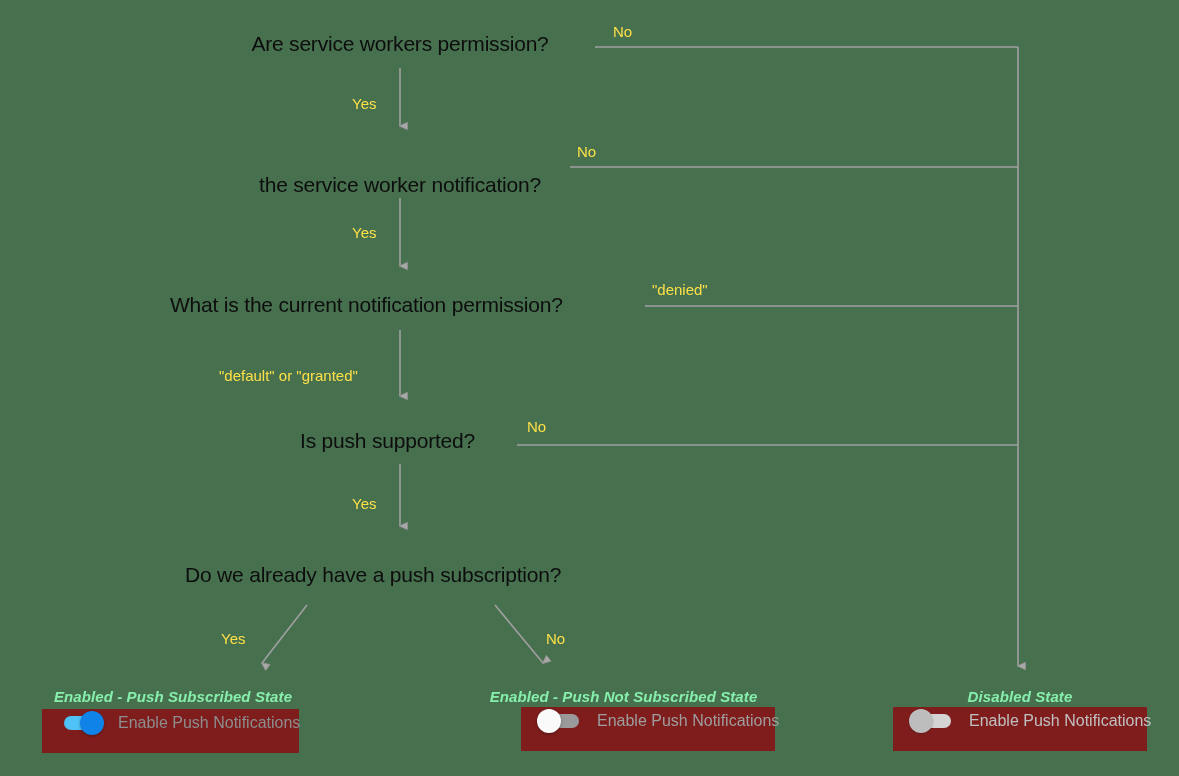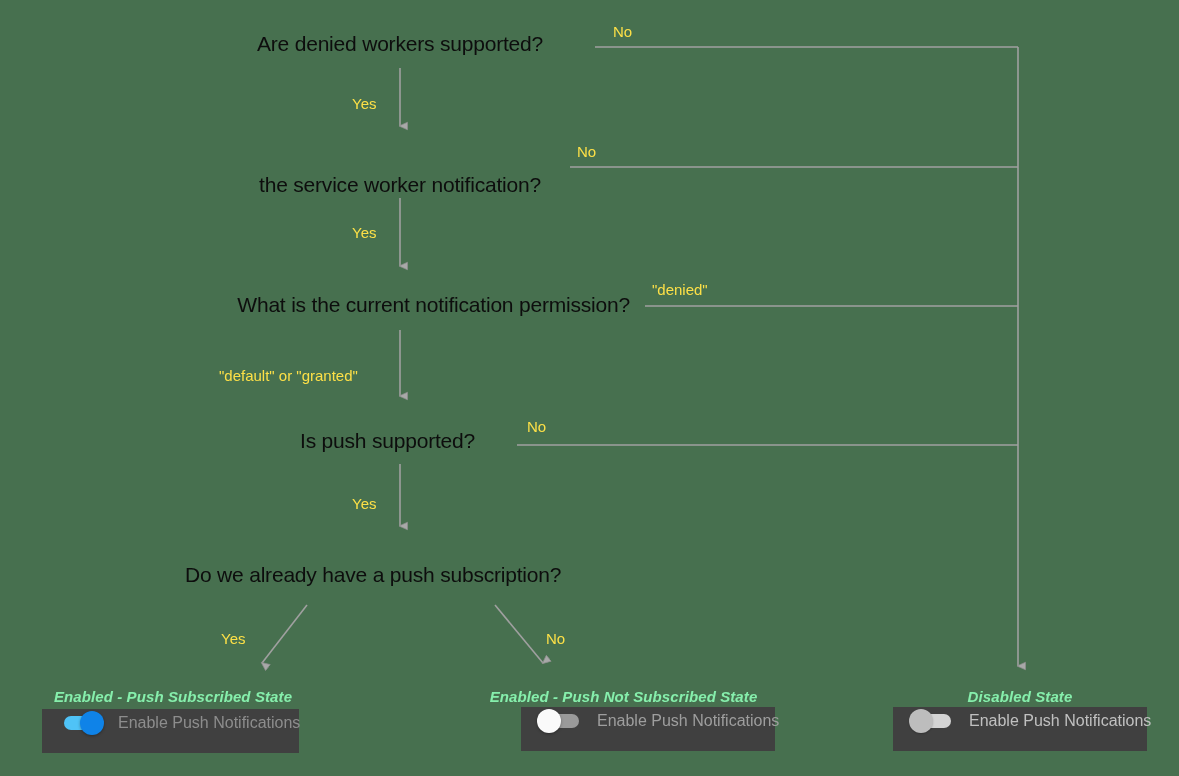--- a/index.html
+++ b/index.html
@@ -44,21 +44,21 @@
     color: #86efac;
     font-size: 15px;
     font-style: italic;
     font-weight: bold;
     white-space: nowrap;
     text-align: center;
     letter-spacing: 0.1px;
   }
   .card {
     position: absolute;
-    background: #404040;
+    background: #7f1d1d;
     display: flex;
     align-items: center;
     box-sizing: border-box;
     padding: 0 18px 16px 16px;
   }
   .switch {
     position: relative;
     width: 46px;
     height: 24px;
     flex: 0 0 auto;
@@ -131,28 +131,28 @@
       <path d="M517,445 L1018,445"></path>
 
       <path d="M400,464 L400,526" marker-end="url(#ah)"></path>
 
       <path d="M307,605 L262,663" marker-end="url(#ah)"></path>
 
       <path d="M495,605 L543,663" marker-end="url(#ah)"></path>
     </g>
   </svg>
 
-  <div class="node" style="left:230px; top:31px; width:340px;">Are denied workers supported?</div>
+  <div class="node" style="left:230px; top:31px; width:340px;">Are service workers permission?</div>
 
   <div class="node two-line" style="left:230px; top:146px;">
     <br>
     <span>the service worker notification?</span>
   </div>
 
-  <div class="node" style="left:170px; top:292px; width:460px; text-align:right;">What is the current notification permission?</div>
+  <div class="node" style="left:170px; top:292px; width:460px; text-align:left;">What is the current notification permission?</div>
 
   <div class="node" style="left:300px; top:428px; width:210px; text-align:left;">Is push supported?</div>
 
   <div class="node" style="left:185px; top:562px; width:430px; text-align:left;">Do we already have a push subscription?</div>
 
   <div class="edge-label" style="left:613px; top:23px;">No</div>
   <div class="edge-label" style="left:352px; top:95px;">Yes</div>
 
   <div class="edge-label" style="left:577px; top:143px;">No</div>
   <div class="edge-label" style="left:352px; top:224px;">Yes</div>

